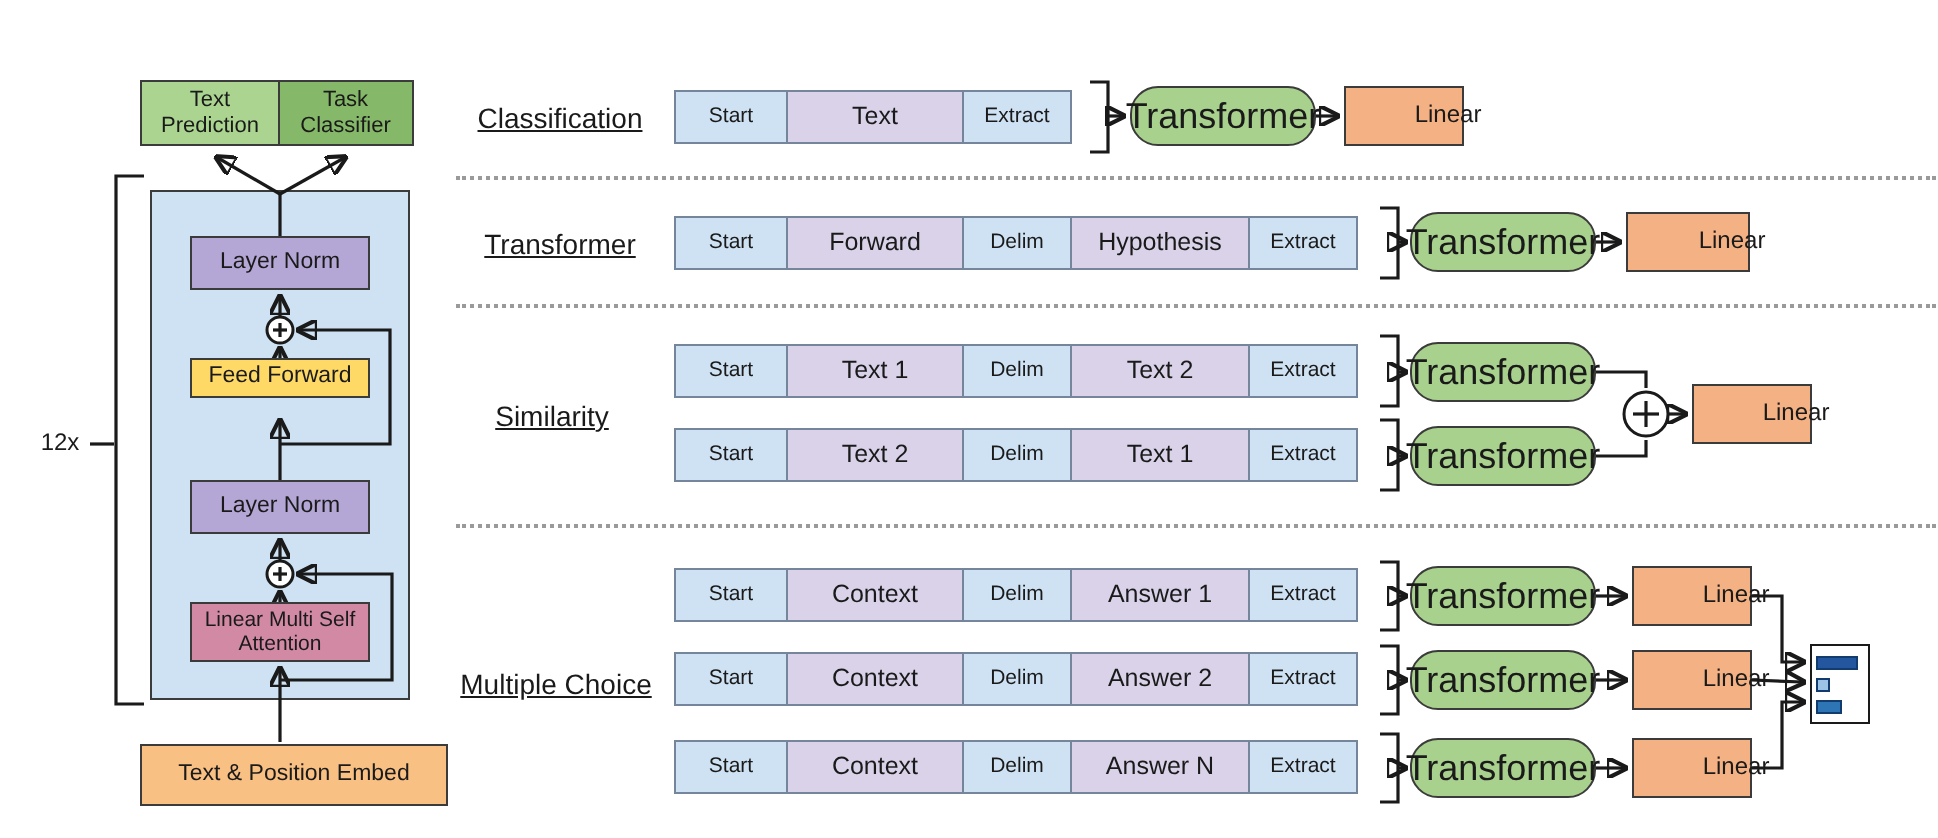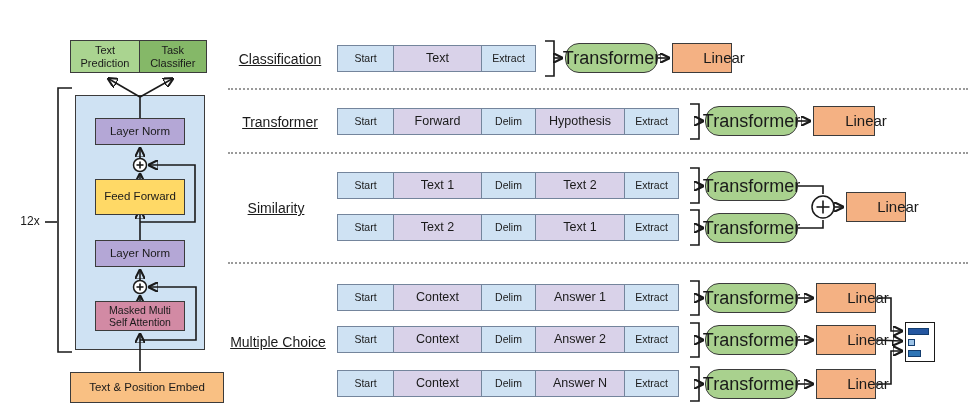--- a/index.html
+++ b/index.html
@@ -16,21 +16,21 @@
   .block{ border:1.6px solid var(--block-border); }
   .token{ border:1.5px solid var(--token-border); height:27px; font-size:10.5px; }
   .tk-blue{ background:var(--token-blue); }
   .tk-purple{ background:var(--token-purple); font-size:12.5px; }
   .row{ position:absolute; display:flex; z-index:2;align-items:flex-end; }
   .row .token{ position:relative; }
   .row .token + .token{ margin-left:-1.5px; }
   .w-start{width:57px;} .w-wide{width:90px;} .w-delim{width:55px;}
   .w-wide2{width:91px;} .w-extract{width:55px;}
   .trf{ background:var(--transformer-green); font-size:18px;border-radius:14px; }
-  .lin{ background:var(--linear-orange); font-size:15px;padding-left:44px; }
+  .lin{ background:var(--linear-orange); font-size:12px;padding-left:44px; }
   .section-label{ position:absolute; font-size:14px; text-align:center; z-index:2;text-decoration:underline; }
   .divider{ position:absolute; border-top:2px dotted var(--divider); height:0; z-index:1; }
   #wires{ position:absolute; left:0; top:0; z-index:1; }
   #wires path, #wires line{ stroke:var(--line); stroke-width:1.6; fill:none; }
   #wires circle{ fill:#ffffff; stroke:var(--line); stroke-width:1.5; }
   .chart-bar{ position:absolute; height:7px; border:1px solid #123c6e; box-sizing:border-box; }
 </style>
 </head>
 <body>
 
@@ -116,23 +116,23 @@
       <path d="M876,298 L891,298 L891,331 L901,331" marker-end="url(#arr)"></path>
       <path d="M876,340 L901,341" marker-end="url(#arr)"></path>
       <path d="M876,384 L891,384 L891,351 L901,351" marker-end="url(#arr)"></path>
     </g>
   </svg>
 
   <div class="box block" style="left:70px; top:40px; width:70px; height:33px; background:var(--text-prediction-green); font-size:11px;">Text Prediction</div>
   <div class="box block" style="left:138.5px; top:40px; width:68.5px; height:33px; background:var(--task-classifier-green); font-size:11px;">Task Classifier</div>
 
   <div class="box block" style="left:95px; top:118px; width:90px; height:27px; background:var(--layer-norm-purple); font-size:11.5px;">Layer Norm</div>
-  <div class="box block" style="left:95px; top:179px; width:90px; height:36px; background:var(--feed-forward-yellow); font-size:11.5px;">Feed Forward</div>
+  <div class="box block" style="left:95px; top:179px; width:90px; height:20px; background:var(--feed-forward-yellow); font-size:11.5px;">Feed Forward</div>
   <div class="box block" style="left:95px; top:240px; width:90px; height:27px; background:var(--layer-norm-purple); font-size:11.5px;">Layer Norm</div>
-  <div class="box block" style="left:95px; top:301px; width:90px; height:30px; background:var(--attention-pink); font-size:10.5px; padding:0 6px;">Masked Multi Self Attention</div>
+  <div class="box block" style="left:95px; top:301px; width:90px; height:30px; background:var(--attention-pink); font-size:10.5px; padding:0 6px;">Linear Multi Self Attention</div>
   <div class="box block" style="left:70px; top:372px; width:154px; height:31px; background:var(--embed-orange); font-size:11.5px;">Text &amp; Position Embed</div>
   <div class="abs" style="left:16px; top:214px; width:28px; font-size:12px; text-align:center; z-index:2;">12x</div>
 
   <div class="divider" style="left:228px; top:88px; width:740px;"></div>
   <div class="divider" style="left:228px; top:152px; width:740px;"></div>
   <div class="divider" style="left:228px; top:262px; width:740px;"></div>
 
   <div class="section-label" style="left:228px; top:51px; width:104px;">Classification</div>
   <div class="section-label" style="left:228px; top:114px; width:104px;">Transformer</div>
   <div class="section-label" style="left:224px; top:200px; width:104px;">Similarity</div>

